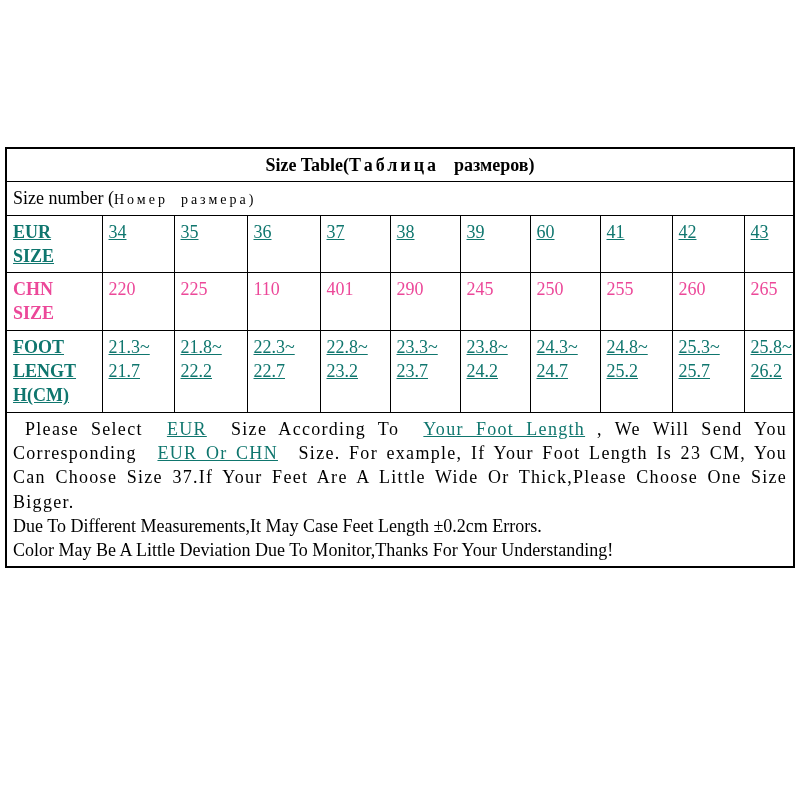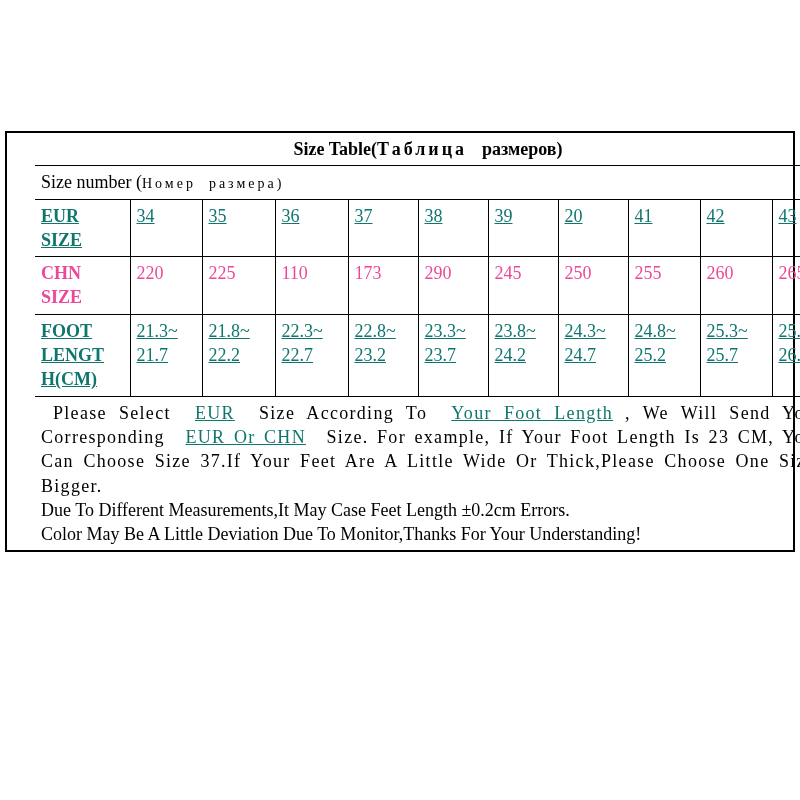--- a/index.html
+++ b/index.html
@@ -16,26 +16,25 @@
   }
   .page {
     position: relative;
     width: 800px;
     height: 800px;
     background: #ffffff;
   }
   .table-wrap {
     position: absolute;
     left: 5px;
-    top: 131px;
+    top: 147px;
     width: 790px;
     border: 2px solid #000000;
     box-sizing: border-box;
     background: #ffffff;
-    padding-left: 28px;
   }
   table.size-table {
     border-collapse: collapse;
     width: 100%;
     table-layout: fixed;
   }
   table.size-table td {
     border: 1px solid #000000;
     padding: 4px 6px;
     vertical-align: top;
@@ -138,35 +137,35 @@
         <td class="label-cell red">
           <span>EUR</span><br>
           <span>SIZE</span>
         </td>
         <td class="data-cell red">34</td>
         <td class="data-cell red">35</td>
         <td class="data-cell red">36</td>
         <td class="data-cell red">37</td>
         <td class="data-cell red">38</td>
         <td class="data-cell red">39</td>
-        <td class="data-cell red">20</td>
+        <td class="data-cell red">60</td>
         <td class="data-cell red">41</td>
         <td class="data-cell red">42</td>
         <td class="data-cell red last-col">43</td>
       </tr>
 
       <tr>
         <td class="label-cell black">
           <span>CHN</span><br>
           <span>SIZE</span>
         </td>
         <td class="data-cell black">220</td>
         <td class="data-cell black">225</td>
         <td class="data-cell black">110</td>
-        <td class="data-cell black">173</td>
+        <td class="data-cell black">401</td>
         <td class="data-cell black">290</td>
         <td class="data-cell black">245</td>
         <td class="data-cell black">250</td>
         <td class="data-cell black">255</td>
         <td class="data-cell black">260</td>
         <td class="data-cell black last-col">265</td>
       </tr>
 
       <tr>
         <td class="label-cell red">

